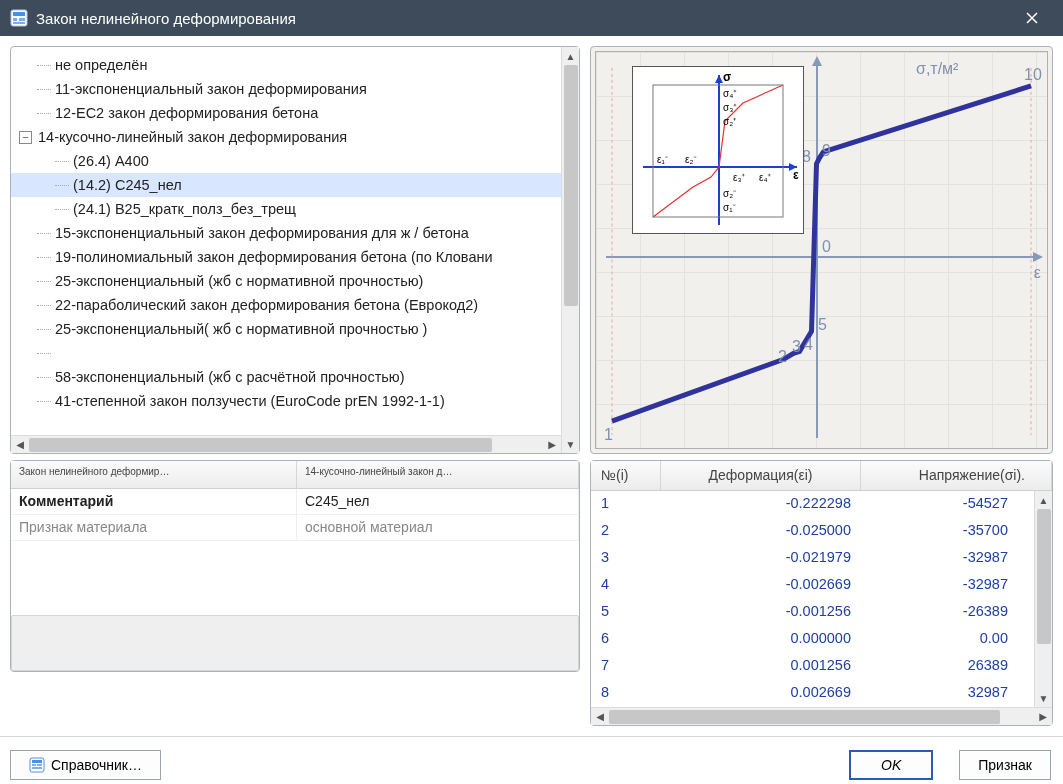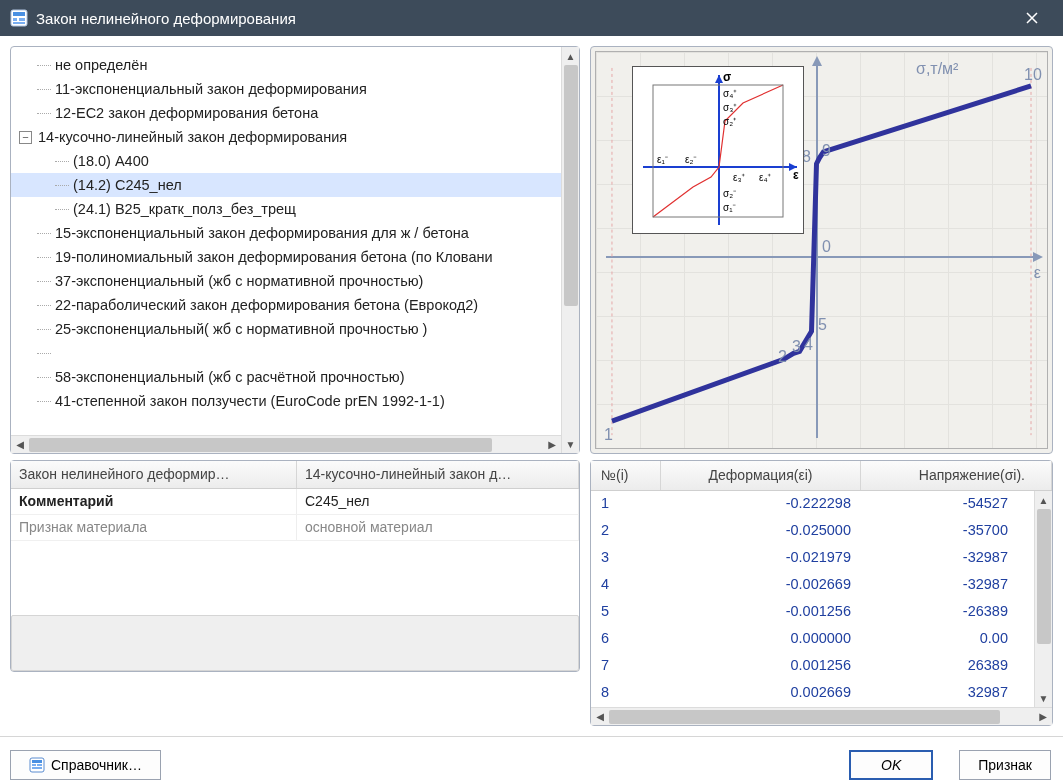--- a/index.html
+++ b/index.html
@@ -137,21 +137,21 @@
     flex-direction: column;
   }
   .prop-header {
     display: flex;
     background: linear-gradient(#fbfbfb,#ececec);
     border-bottom: 1px solid #cfcfcf;
     height: 28px;
   }
   .prop-header > div {
     padding: 5px 8px;
-    font-size: 14px;
+    font-size: 10px;
     color: #444;
     border-right: 1px solid #d6d6d6;
     overflow: hidden;
     white-space: nowrap;
     text-overflow: ellipsis;
   }
   .prop-rows { flex: 1; overflow: hidden; }
   .prop-row {
     display: flex;
     height: 26px;
@@ -336,21 +336,21 @@
             <span>12-EC2 закон деформирования бетона</span>
           </div>
           <div class="tree-item">
             <span class="twisty">−</span>
             <span>14-кусочно-линейный закон деформирования</span>
           </div>
           <div class="tree-item">
             <span class="tree-indent"></span>
             <span class="tree-indent"></span>
             <span class="tree-dash"></span>
-            <span>(18.0) А400</span>
+            <span>(26.4) А400</span>
           </div>
           <div class="tree-item selected">
             <span class="tree-indent"></span>
             <span class="tree-indent"></span>
             <span class="tree-dash"></span>
             <span>(14.2) С245_нел</span>
           </div>
           <div class="tree-item">
             <span class="tree-indent"></span>
             <span class="tree-indent"></span>
@@ -363,21 +363,21 @@
             <span>15-экспоненциальный закон деформирования для ж / бетона</span>
           </div>
           <div class="tree-item">
             <span class="tree-indent"></span>
             <span class="tree-dash"></span>
             <span>19-полиномиальный закон деформирования бетона (по Кловани</span>
           </div>
           <div class="tree-item">
             <span class="tree-indent"></span>
             <span class="tree-dash"></span>
-            <span>37-экспоненциальный (жб с нормативной прочностью)</span>
+            <span>25-экспоненциальный (жб с нормативной прочностью)</span>
           </div>
           <div class="tree-item">
             <span class="tree-indent"></span>
             <span class="tree-dash"></span>
             <span>22-параболический закон деформирования бетона (Еврокод2)</span>
           </div>
           <div class="tree-item">
             <span class="tree-indent"></span>
             <span class="tree-dash"></span>
             <span>25-экспоненциальный( жб с нормативной прочностью )</span>

